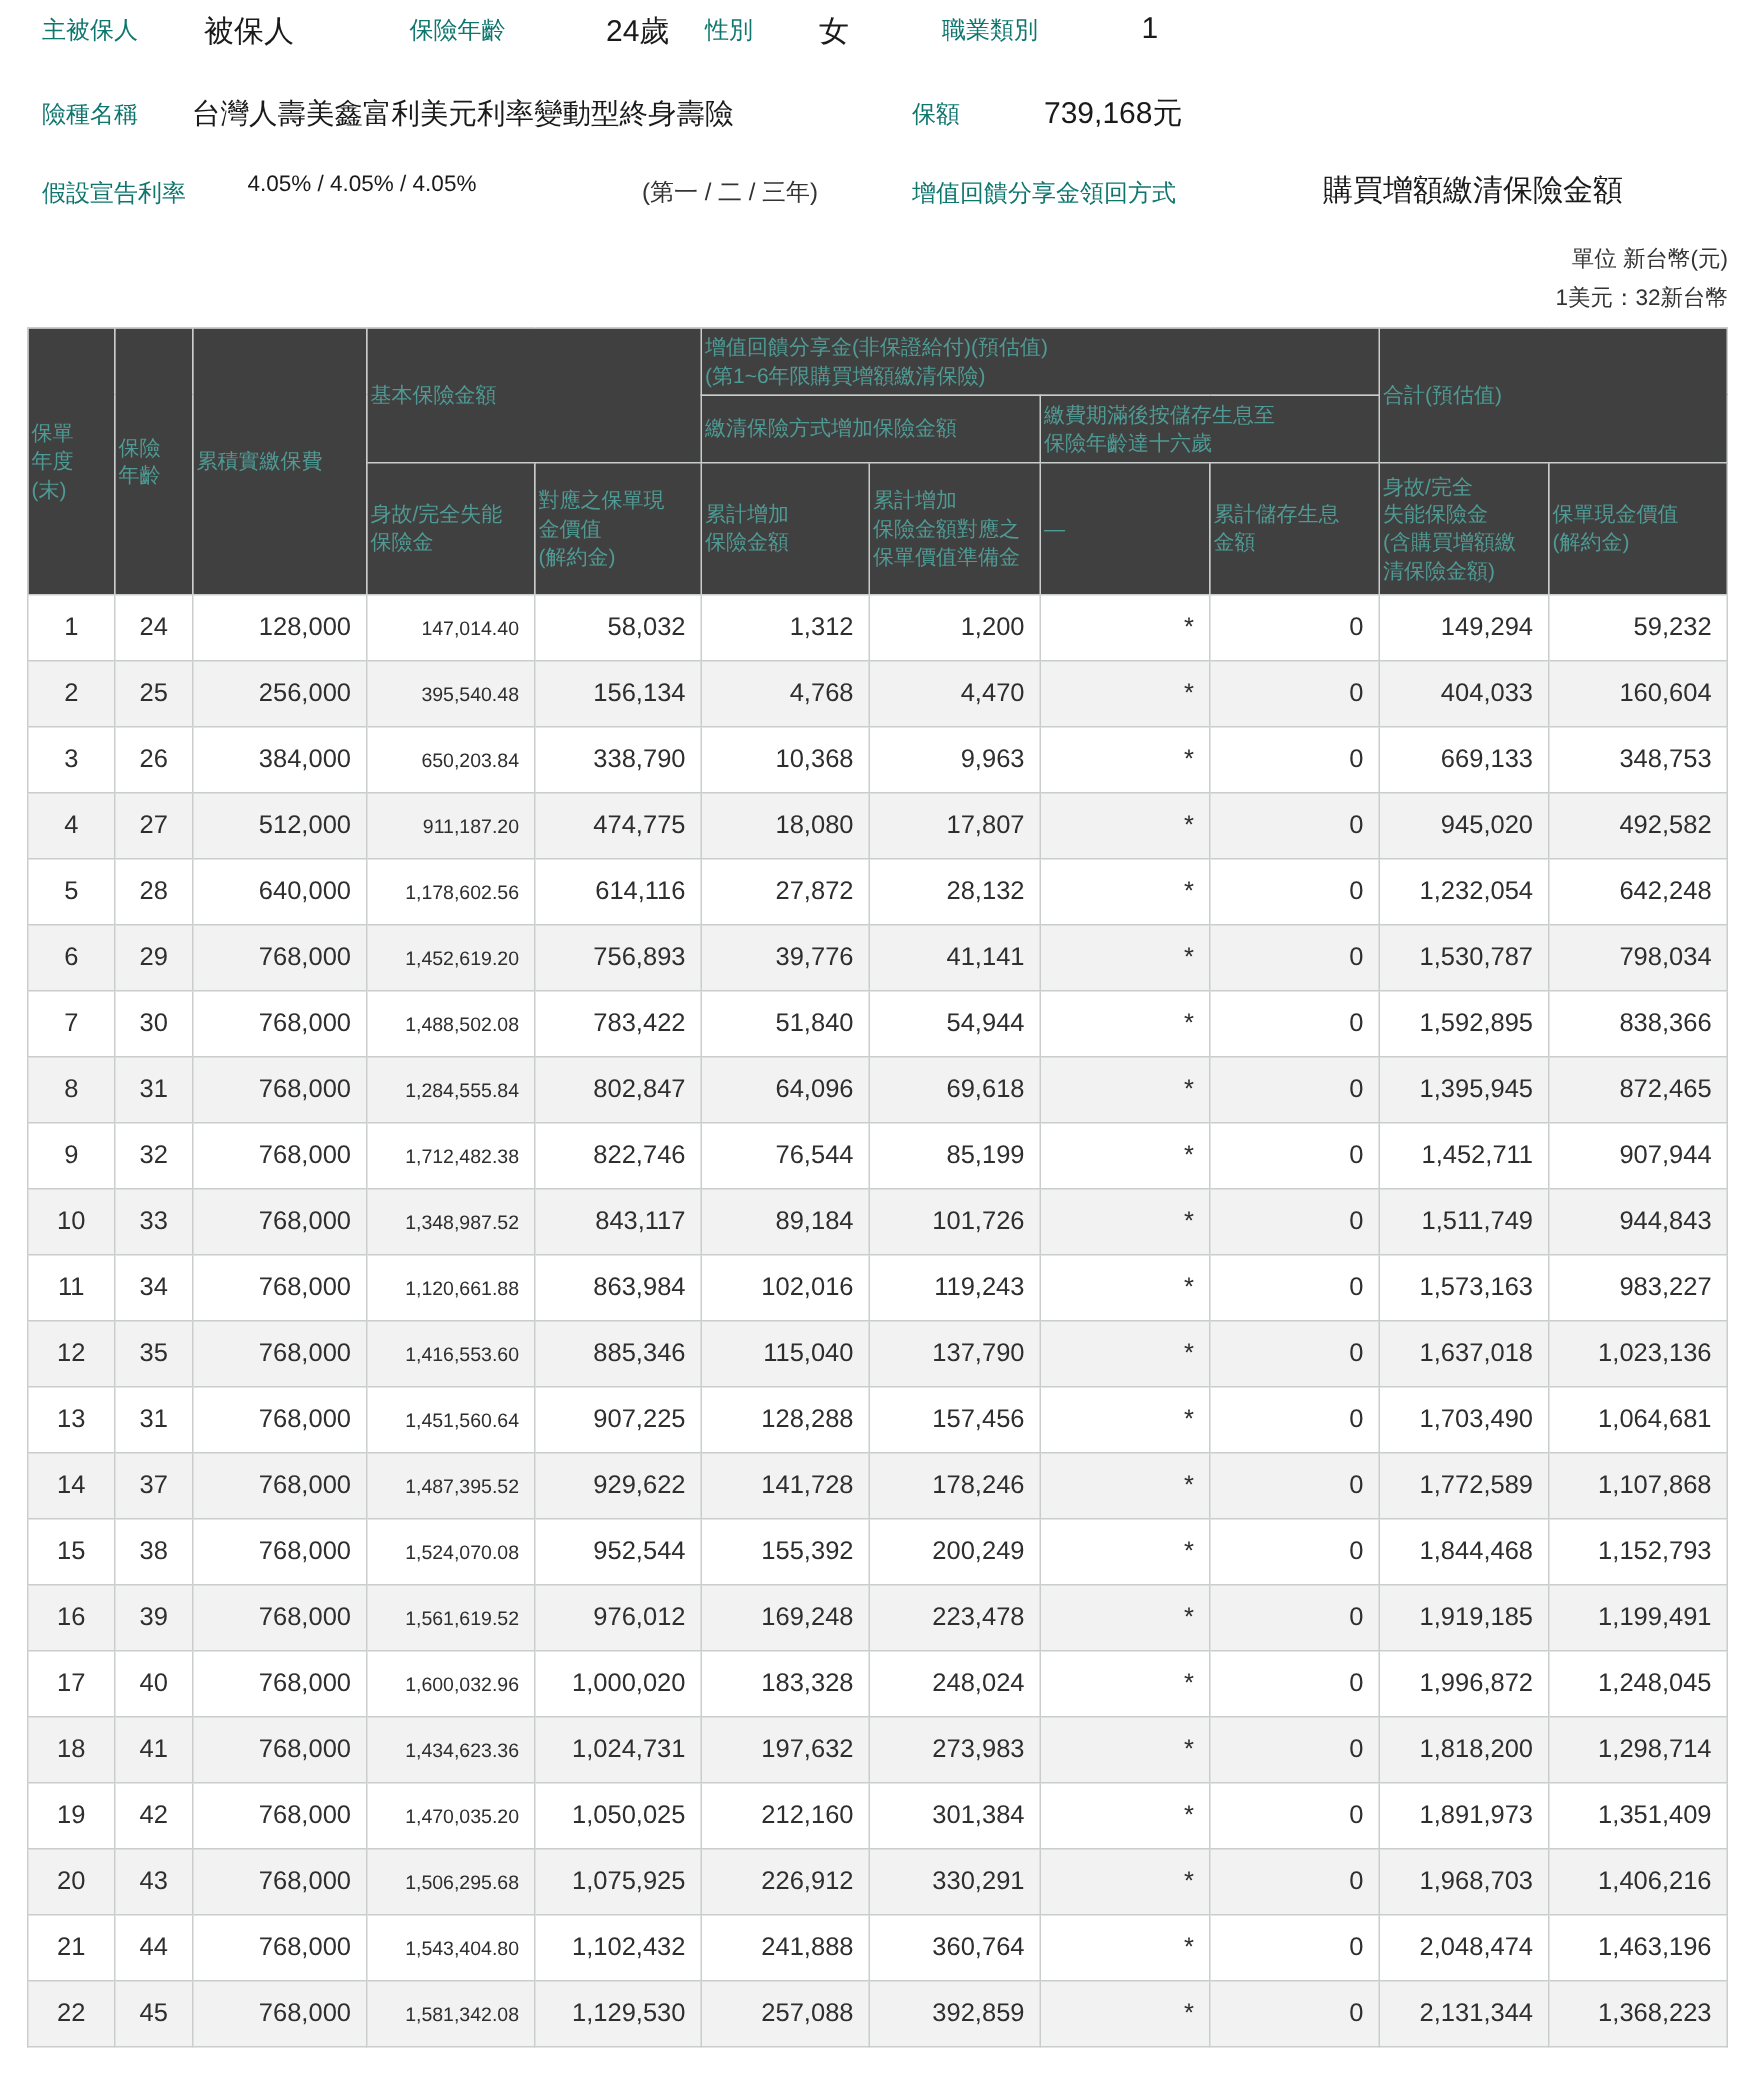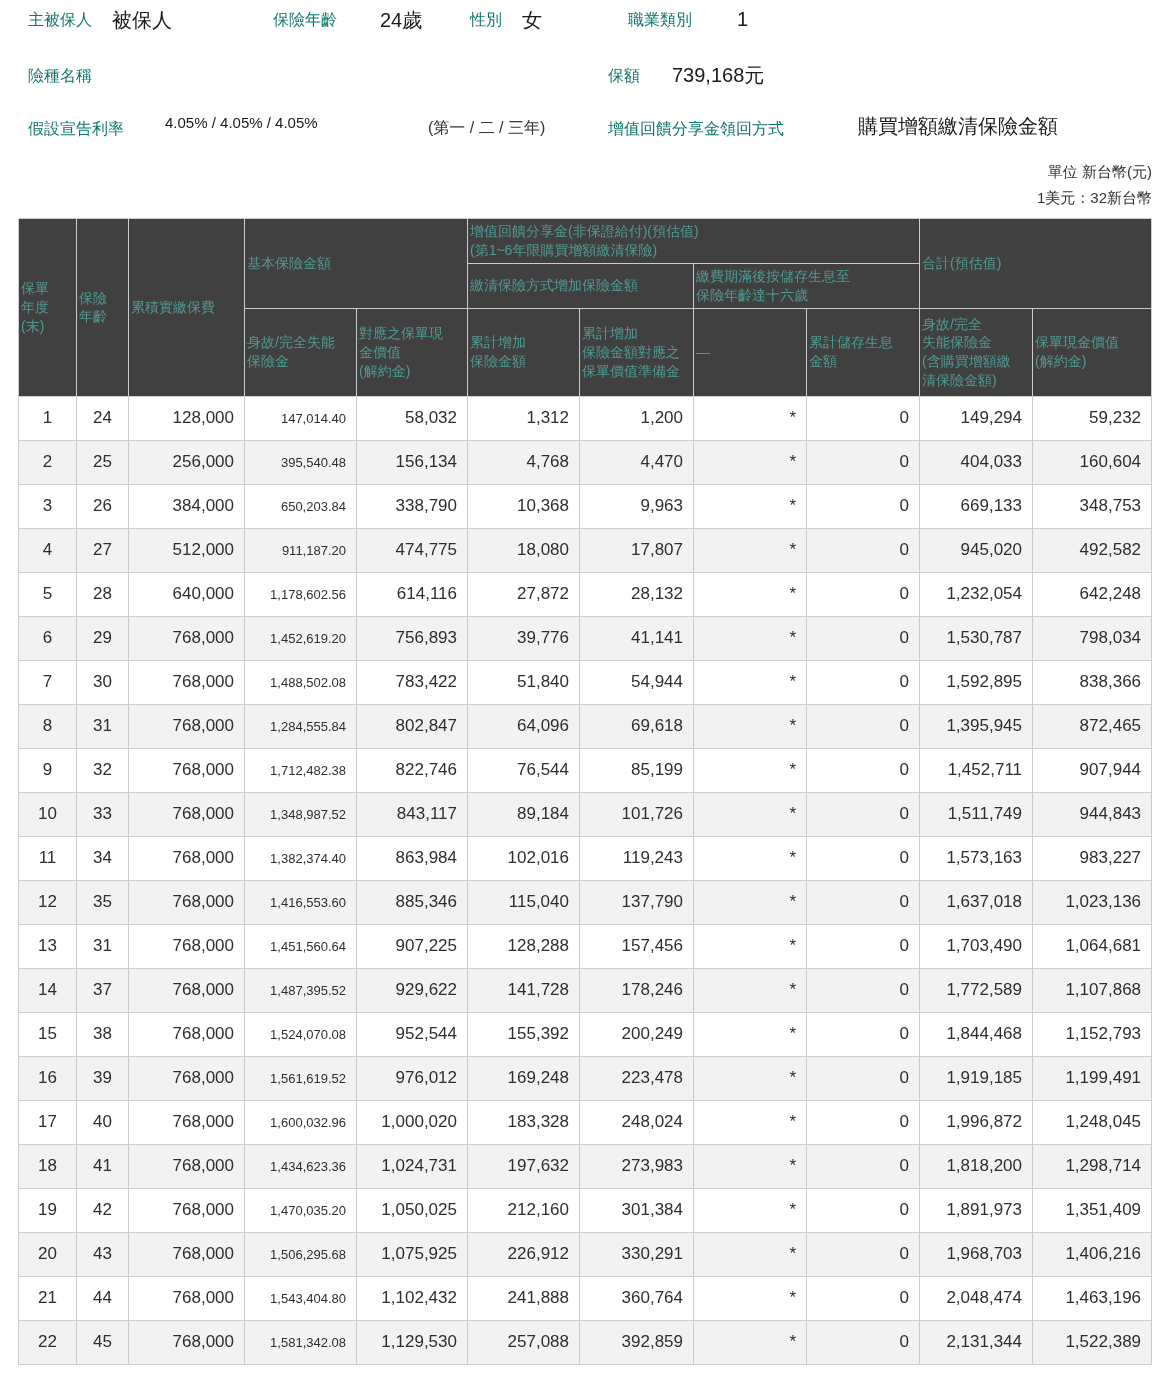--- a/index.html
+++ b/index.html
@@ -5,21 +5,21 @@
   * { margin:0; padding:0; box-sizing:border-box; }
   html,body { background:#ffffff; }
   body {
     width:1170px; height:1384px;
     font-family:"Liberation Sans","DejaVu Sans",sans-serif;
     color:#222; overflow:hidden; position:relative;
   }
   .topinfo { position:relative; width:1170px; height:218px; }
   .topinfo span { position:absolute; white-space:nowrap; }
   .lbl  { font-size:16px; color:#0f766e; }
-  .val  { font-size:20px; color:#1a1a1a; }
+  .val  { font-size:20px; color:#1a1a1a;margin-left:24px; }
   .val-md { font-size:19px; color:#1a1a1a; }
   .val-lg { font-size:15px; color:#1a1a1a; }
   .note { font-size:16px; color:#333; }
   .unit { font-size:15px; color:#333; right:18px; text-align:right; }
 
   table.benefit {
     margin-left:18px;
     width:1134px;
     border-collapse:collapse;
     table-layout:fixed;
@@ -60,20 +60,21 @@
   <span class="lbl" style="left:28px;top:10px">主被保人</span>
   <span class="val" style="left:112px;top:7px">被保人</span>
   <span class="lbl" style="left:273px;top:10px">保險年齡</span>
   <span class="val" style="left:380px;top:7px">24歲</span>
   <span class="lbl" style="left:470px;top:10px">性別</span>
   <span class="val" style="left:522px;top:7px">女</span>
   <span class="lbl" style="left:628px;top:10px">職業類別</span>
   <span class="val" style="left:737px;top:8px">1</span>
 
   <span class="lbl" style="left:28px;top:66px">險種名稱</span>
+  <span class="val-md" style="left:128px;top:63px">台灣人壽美鑫富利美元利率變動型終身壽險</span>
   <span class="lbl" style="left:608px;top:66px">保額</span>
   <span class="val" style="left:672px;top:62px">739,168元</span>
 
   <span class="lbl" style="left:28px;top:119px">假設宣告利率</span>
   <span class="val-lg" style="left:165px;top:114px">4.05% / 4.05% / 4.05%</span>
   <span class="note" style="left:428px;top:118px">(第一 / 二 / 三年)</span>
   <span class="lbl" style="left:608px;top:119px">增值回饋分享金領回方式</span>
   <span class="val" style="left:858px;top:113px">購買增額繳清保險金額</span>
 
   <span class="unit" style="top:163px">單位 新台幣(元)</span>
@@ -262,21 +263,21 @@
         <td class="c6">101,726</td>
         <td class="c7">*</td>
         <td class="c8">0</td>
         <td class="c9">1,511,749</td>
         <td class="c10">944,843</td>
       </tr>
       <tr>
         <td class="c0">11</td>
         <td class="c1">34</td>
         <td class="c2">768,000</td>
-        <td class="c3">1,382,374.40</td>
+        <td class="c3">1,120,661.88</td>
         <td class="c4">863,984</td>
         <td class="c5">102,016</td>
         <td class="c6">119,243</td>
         <td class="c7">*</td>
         <td class="c8">0</td>
         <td class="c9">1,573,163</td>
         <td class="c10">983,227</td>
       </tr>
       <tr class="alt">
         <td class="c0">12</td>
@@ -412,16 +413,16 @@
         <td class="c0">22</td>
         <td class="c1">45</td>
         <td class="c2">768,000</td>
         <td class="c3">1,581,342.08</td>
         <td class="c4">1,129,530</td>
         <td class="c5">257,088</td>
         <td class="c6">392,859</td>
         <td class="c7">*</td>
         <td class="c8">0</td>
         <td class="c9">2,131,344</td>
-        <td class="c10">1,522,389</td>
+        <td class="c10">1,368,223</td>
       </tr>
     </tbody>
 </table>
 
 </body></html>

